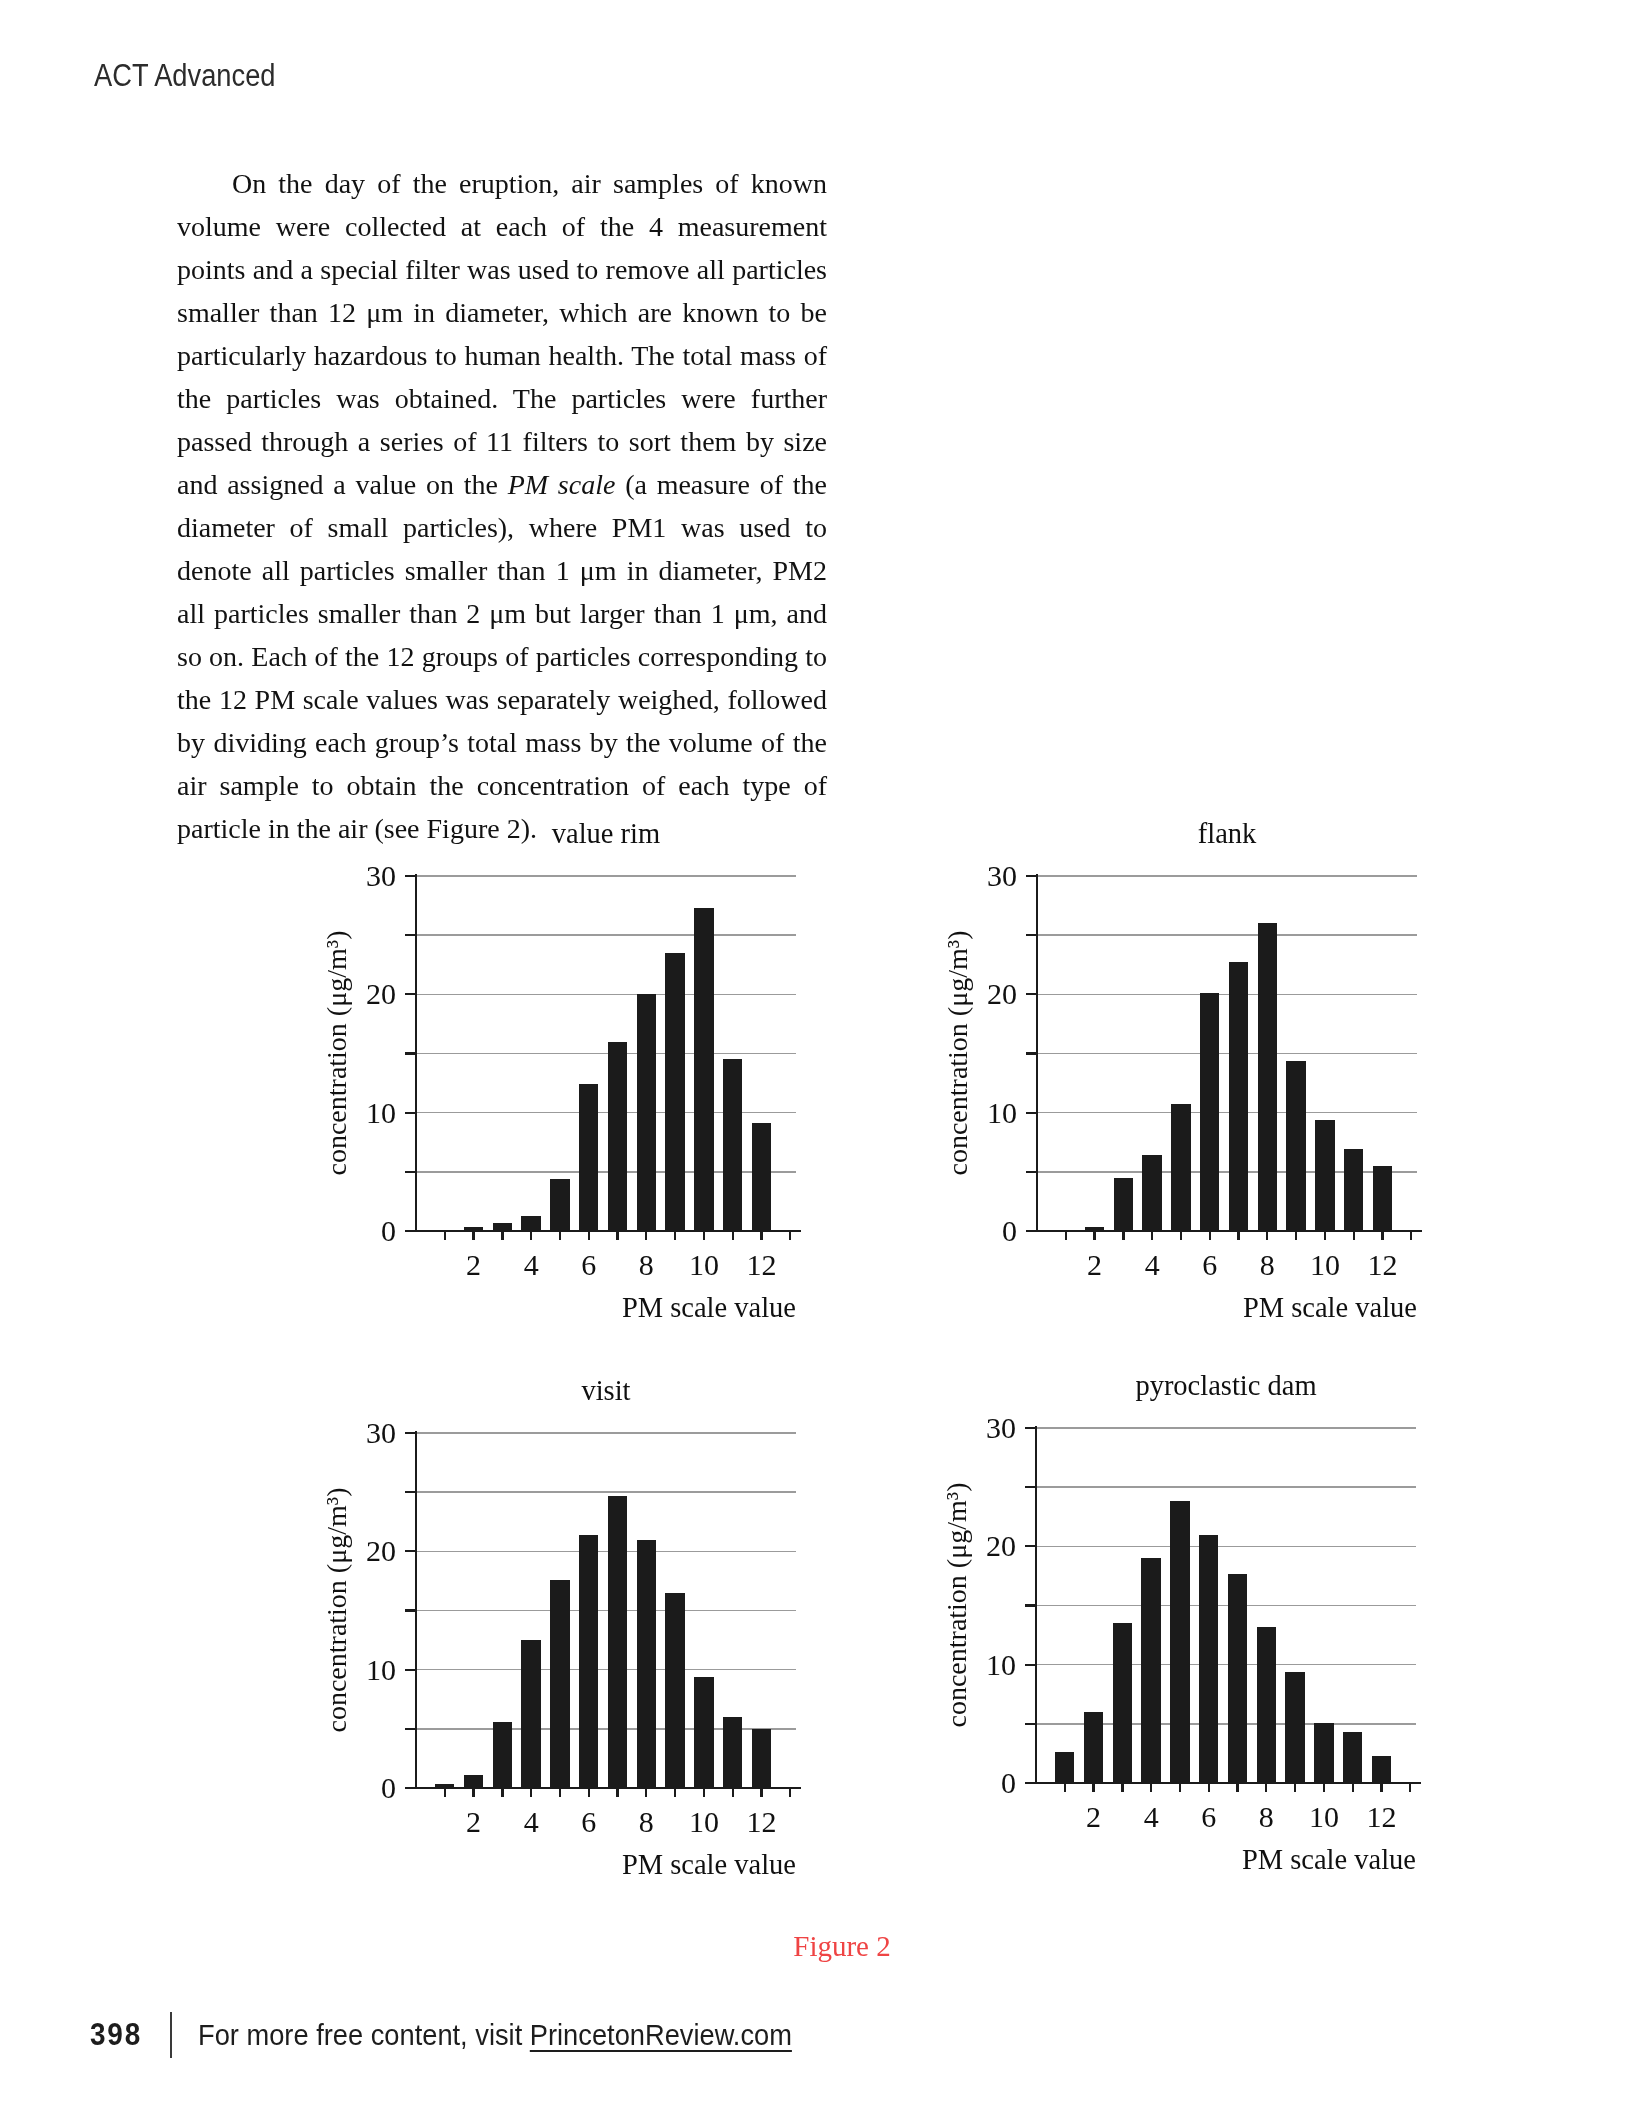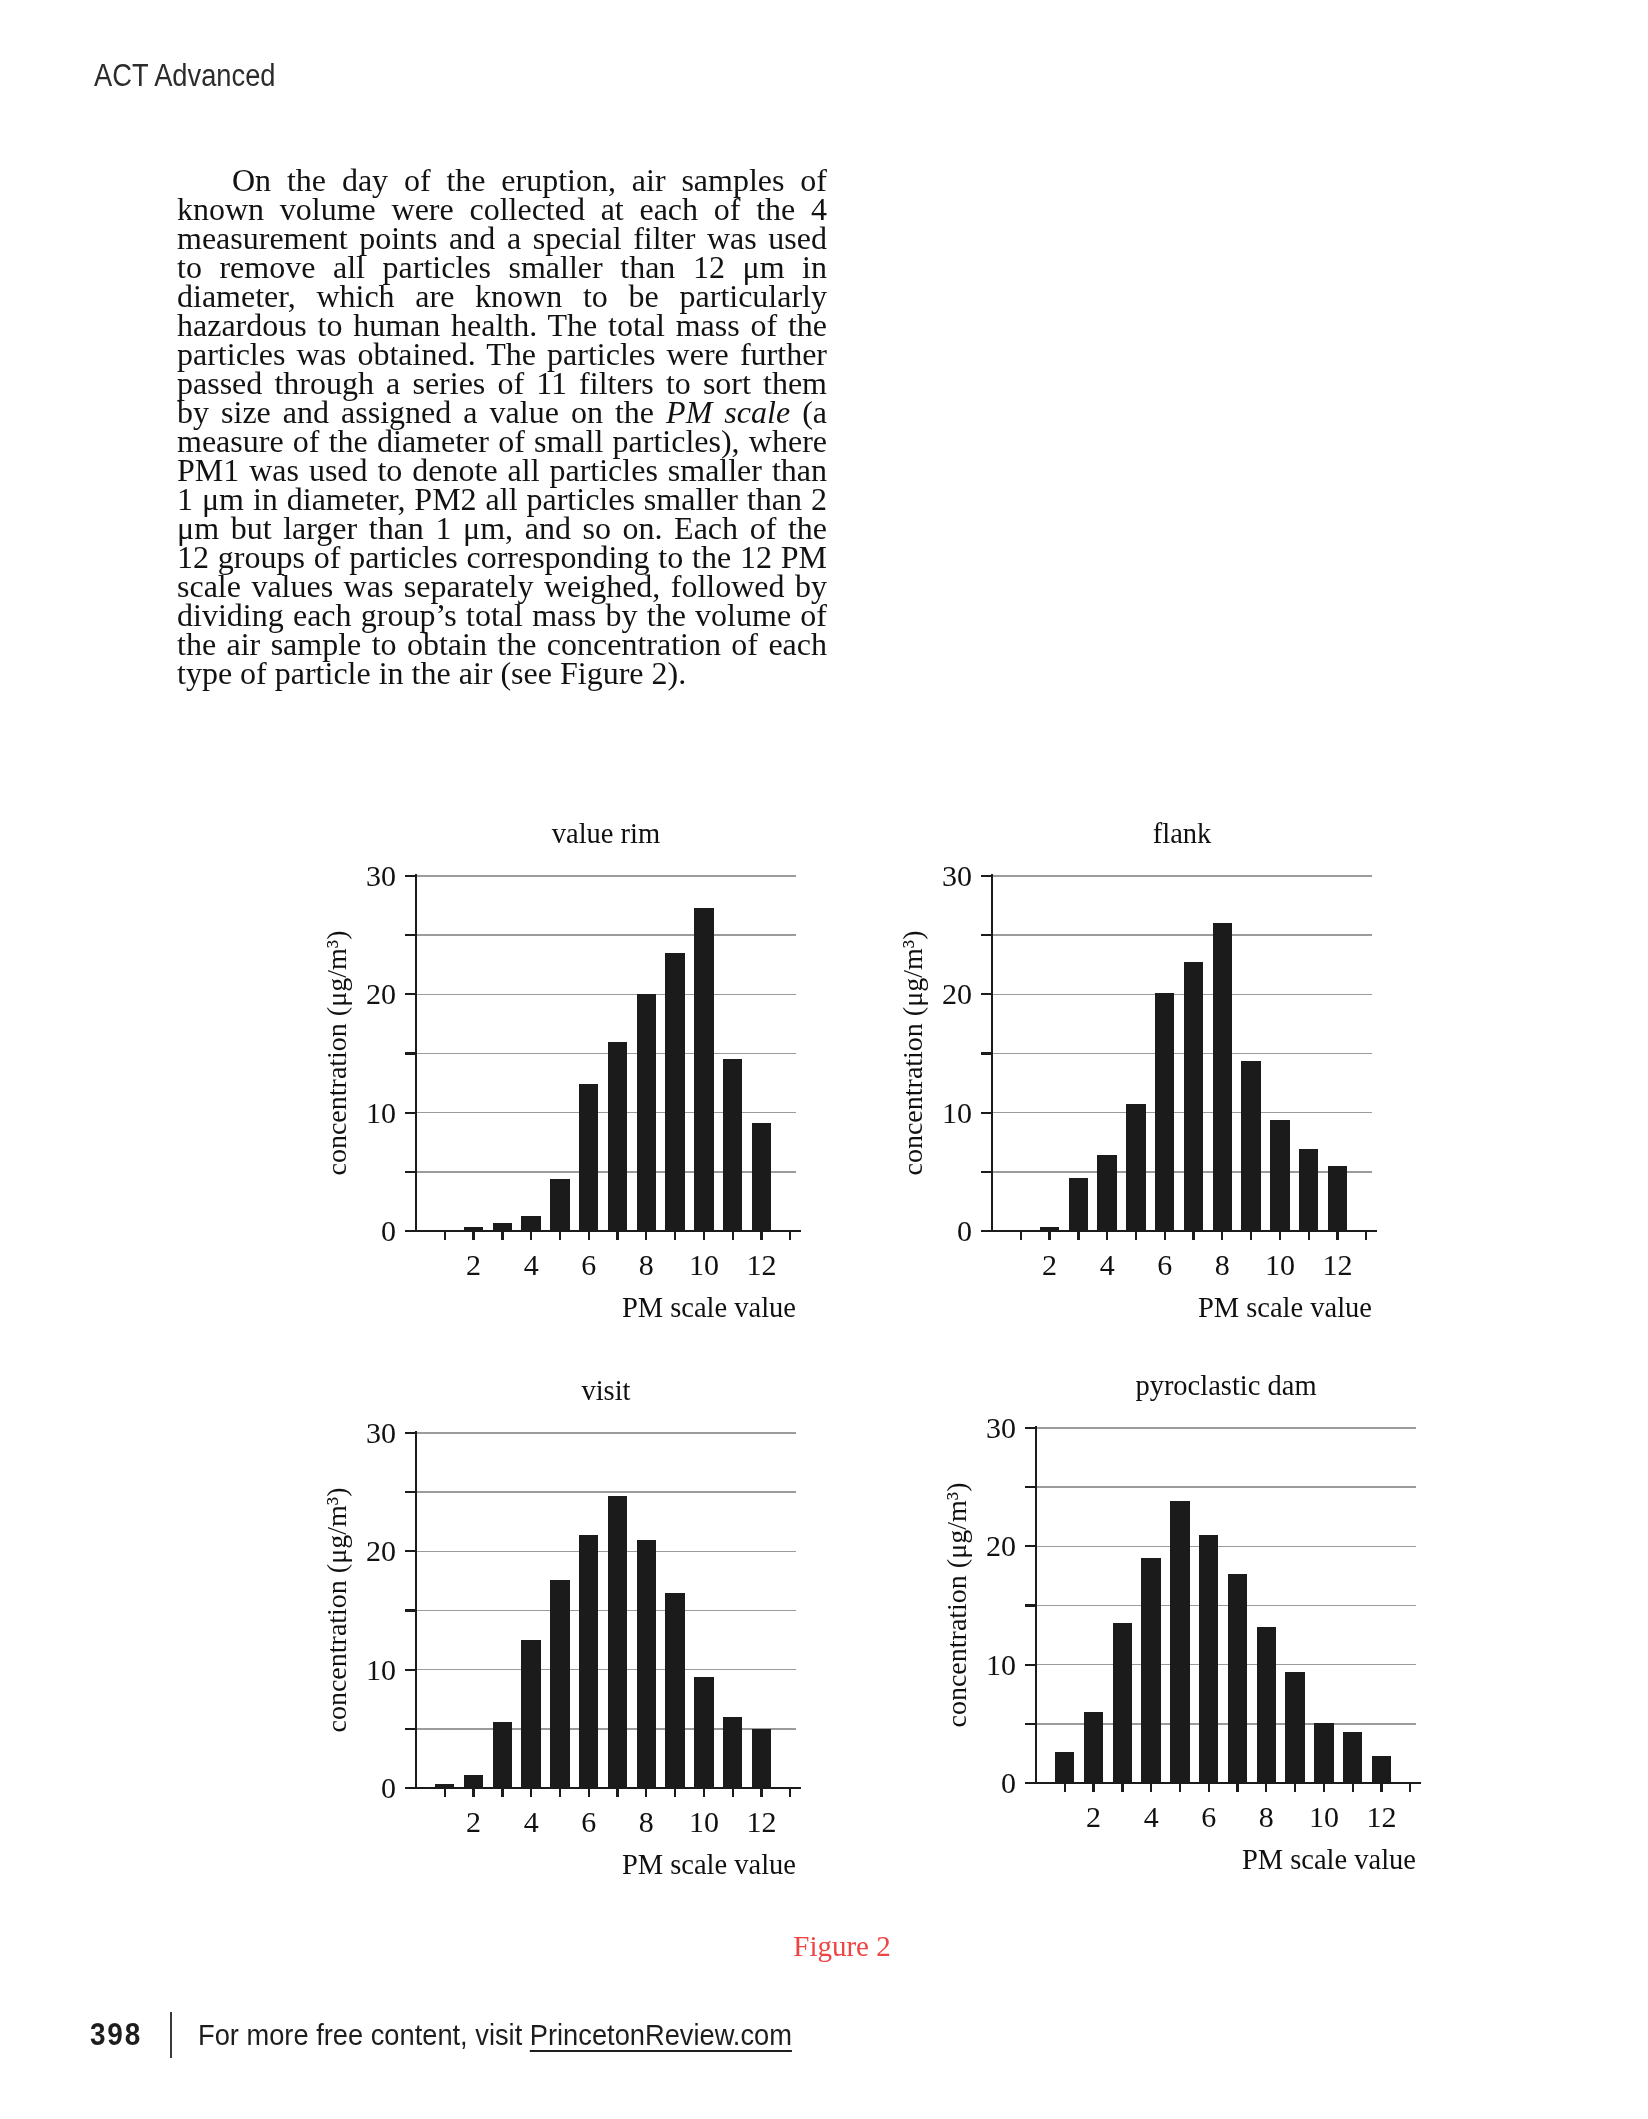--- a/index.html
+++ b/index.html
@@ -7,21 +7,21 @@
     position:relative; width:1648px; height:2119px; background:#ffffff;
     font-family:"Liberation Serif", serif; color:#151515; overflow:hidden;margin-left:32px;
   }
   .brand-header {
     position:absolute; left:62px; top:58px;
     font-family:"Liberation Sans", sans-serif; font-size:31px; font-weight:400;
     color:#2c2c2c; transform:scaleX(0.88); transform-origin:left center; white-space:nowrap;
   }
   .passage {
     position:absolute; left:145px; top:134px; width:650px;
-    font-size:32px; line-height:29px; text-align:justify; text-indent:55px;
+    font-size:28px; line-height:43px; text-align:justify; text-indent:55px;
     color:#121212;
   }
   .passage i { font-style:italic; }
   .chart { position:absolute; width:560px; height:514px; }
   .chart-title {
     position:absolute; left:120px; top:0; width:380px; text-align:center;
     font-size:28.5px; color:#101010; white-space:nowrap;
   }
   .ylabel {
     position:absolute; left:-118px; top:218px; width:320px; height:34px;
@@ -116,21 +116,21 @@
         <text x="177.57575757575756" y="423" text-anchor="middle" font-size="30">2</text>
         <text x="235.15151515151516" y="423" text-anchor="middle" font-size="30">4</text>
         <text x="292.72727272727275" y="423" text-anchor="middle" font-size="30">6</text>
         <text x="350.3030303030303" y="423" text-anchor="middle" font-size="30">8</text>
         <text x="407.8787878787879" y="423" text-anchor="middle" font-size="30">10</text>
         <text x="465.4545454545455" y="423" text-anchor="middle" font-size="30">12</text>
       </svg>
     <div class="xlabel">PM scale value</div>
   </div>
 
-  <div class="chart" style="left:840px; top:818px;">
+  <div class="chart" style="left:885px; top:818px;">
     <div class="chart-title">flank</div>
     <div class="ylabel">concentration (μg/m³)</div>
     <svg viewBox="0 0 540 440">
         <line x1="120" x2="500" y1="319.8333333333333" y2="319.8333333333333" stroke="#9b9b9b" stroke-width="1.6" shape-rendering="crispEdges"></line>
         <line x1="120" x2="500" y1="260.66666666666663" y2="260.66666666666663" stroke="#9b9b9b" stroke-width="1.6" shape-rendering="crispEdges"></line>
         <line x1="120" x2="500" y1="201.5" y2="201.5" stroke="#9b9b9b" stroke-width="1.6" shape-rendering="crispEdges"></line>
         <line x1="120" x2="500" y1="142.33333333333331" y2="142.33333333333331" stroke="#9b9b9b" stroke-width="1.6" shape-rendering="crispEdges"></line>
         <line x1="120" x2="500" y1="83.16666666666663" y2="83.16666666666663" stroke="#9b9b9b" stroke-width="1.6" shape-rendering="crispEdges"></line>
         <line x1="120" x2="500" y1="24" y2="24" stroke="#9b9b9b" stroke-width="1.6" shape-rendering="crispEdges"></line>
         <rect x="139.0878787878788" y="377.81666666666666" width="19.4" height="1.1833333333333333" fill="#1b1b1b" shape-rendering="crispEdges"></rect>

